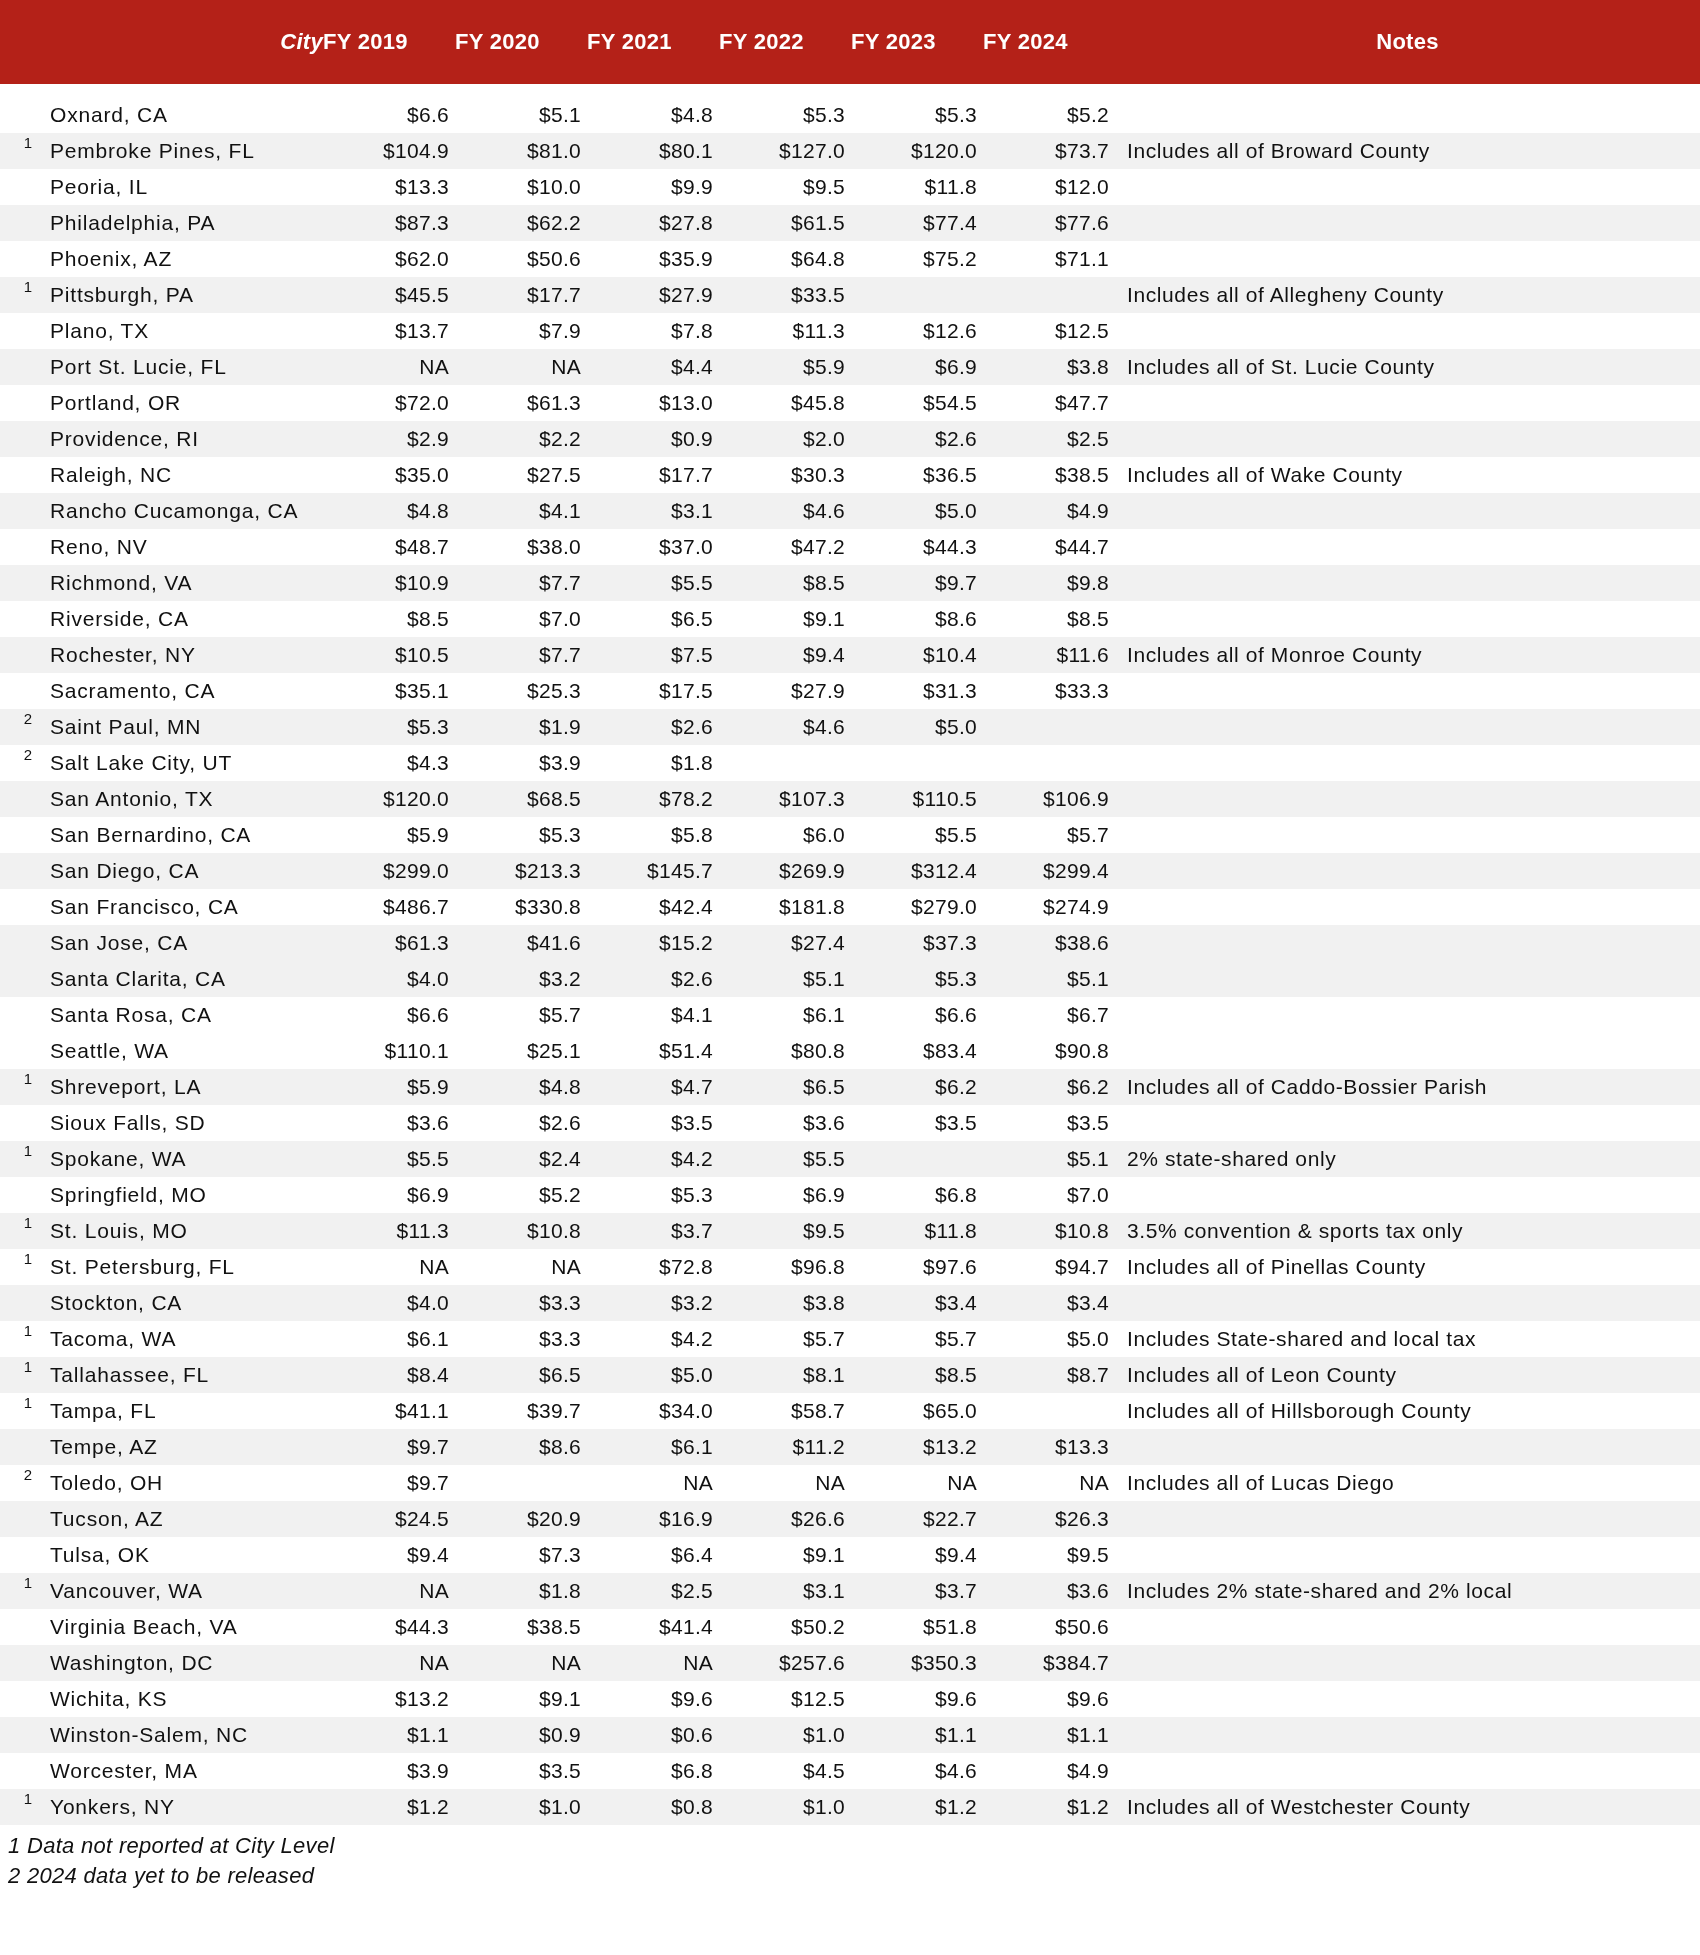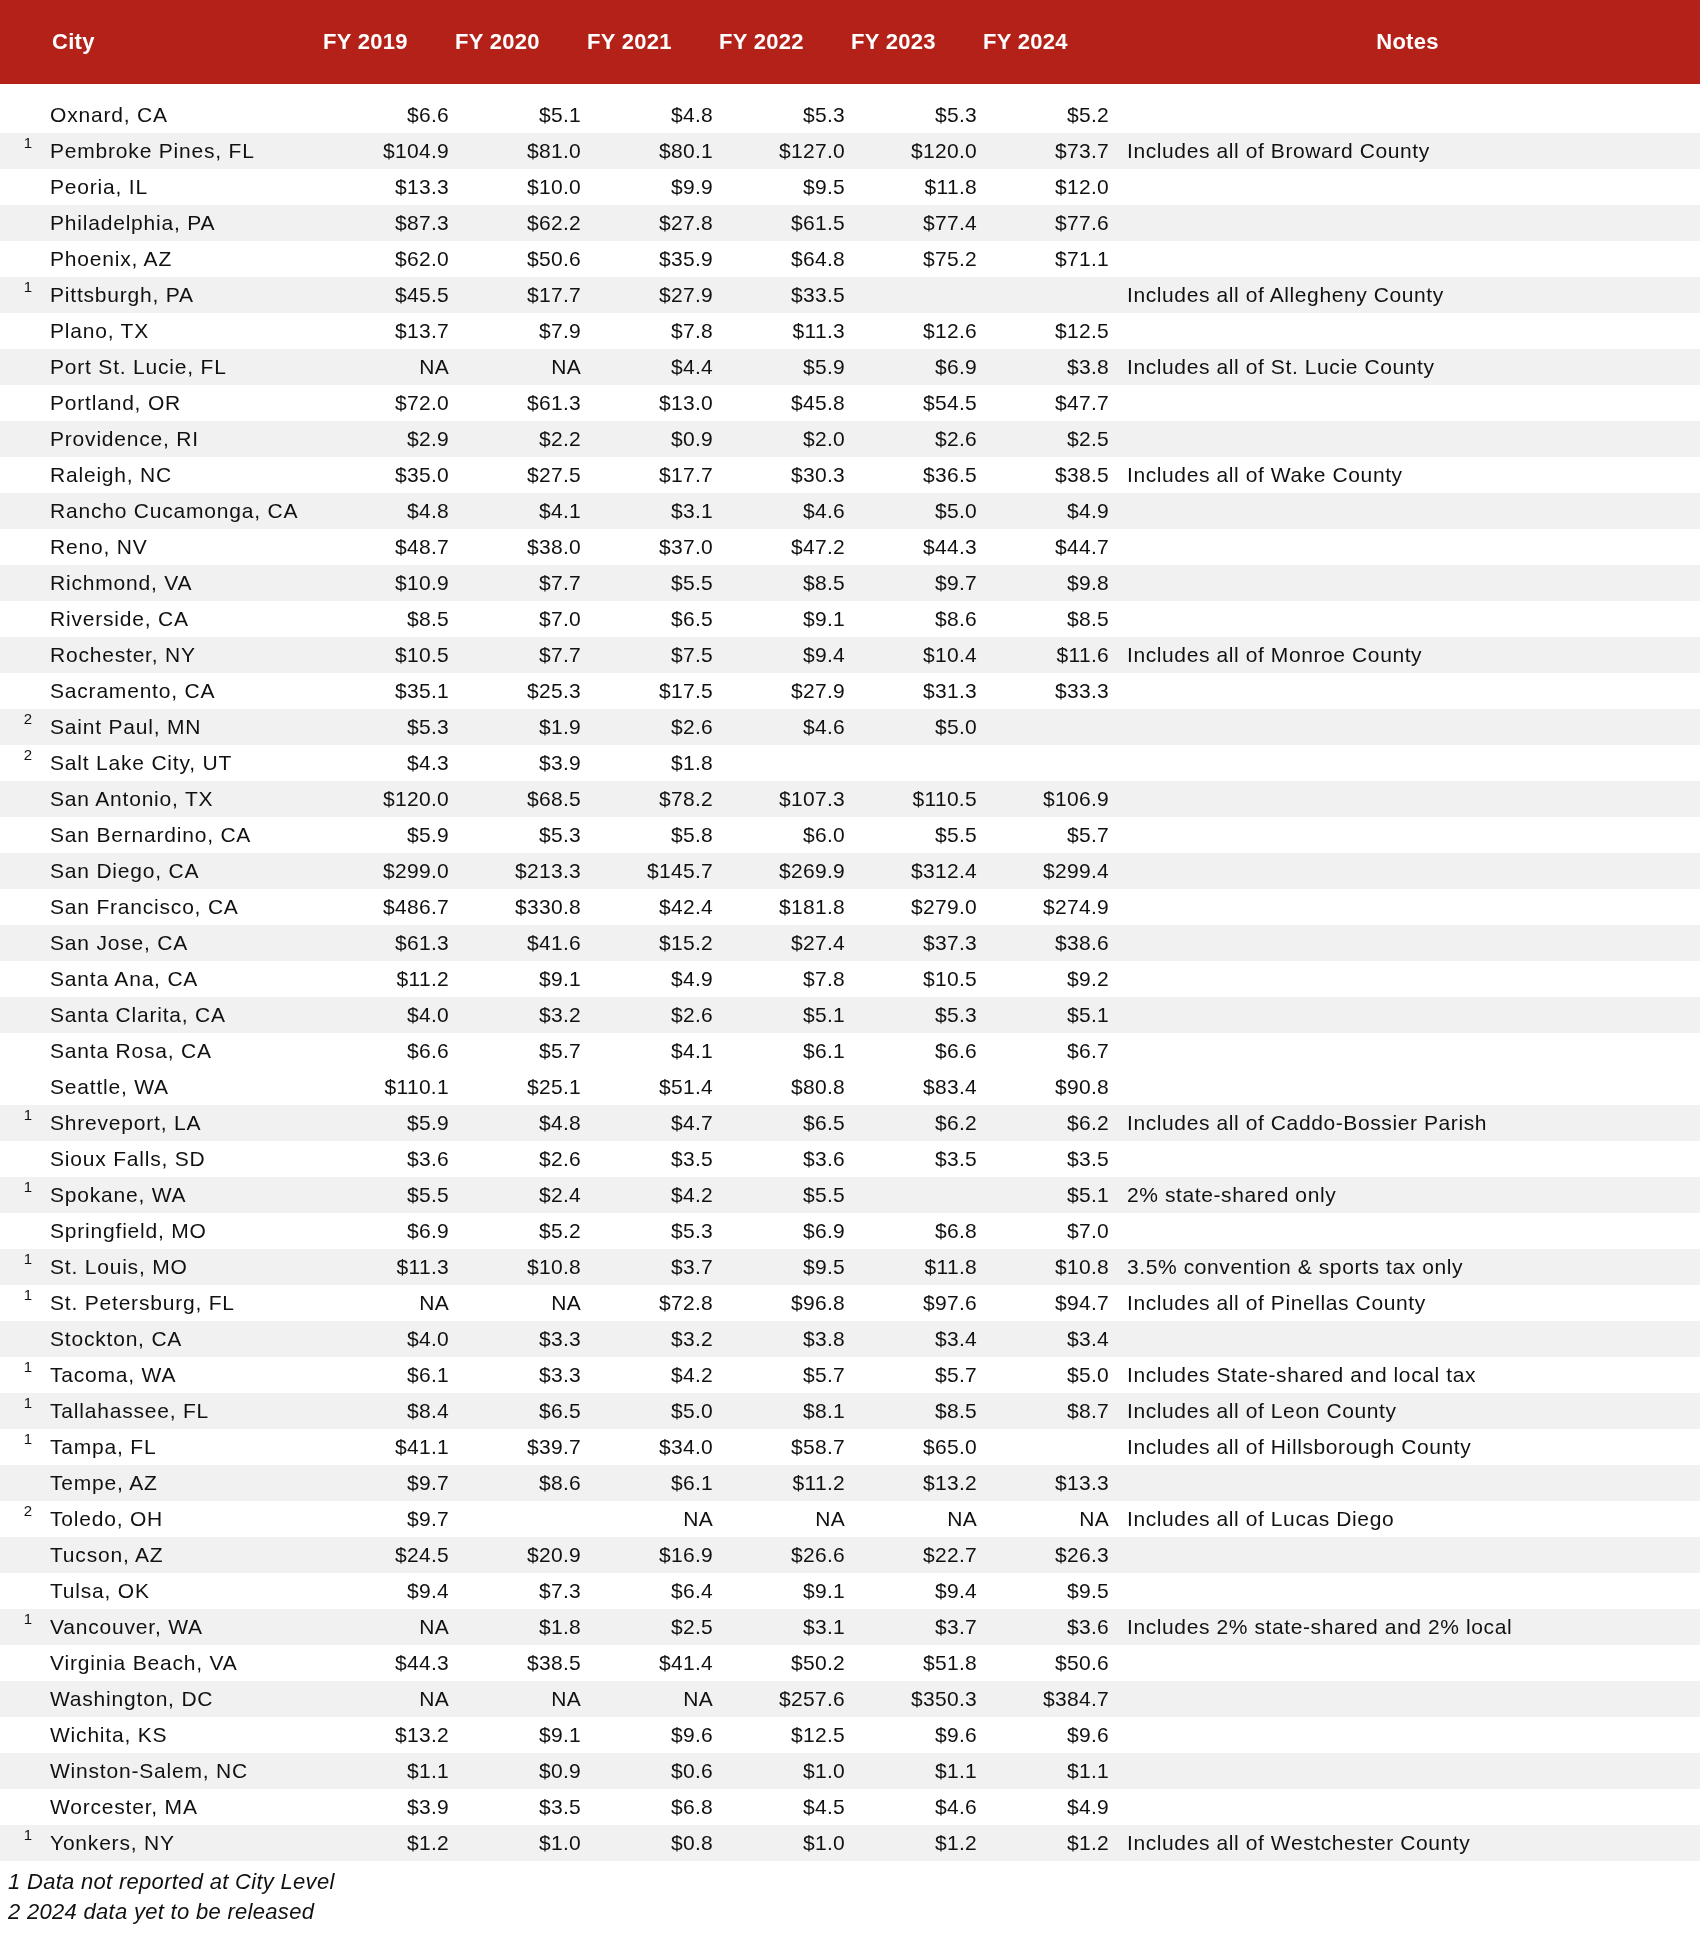--- a/index.html
+++ b/index.html
@@ -24,21 +24,21 @@
     height: 84px;
   }
   th {
     color: #ffffff;
     font-size: 22px;
     font-weight: bold;
     letter-spacing: 0.3px;
     padding: 0;
     vertical-align: middle;
   }
-  th.city-h  { text-align: left;  padding-left: 12px; }
+  th.city-h  { text-align: right;  padding-left: 12px; font-style: italic; }
   th.val-h   { text-align: left; padding-right: 8px; }
   th.note-h  { text-align: center; }
   tr.gap td  { height: 13px; background: #ffffff; padding: 0; }
   tbody tr.data { background: #ffffff; margin-top: 38px; }
   tbody tr.data.alt { background: #F1F1F1; }
   td {
     padding: 0;
     height: 36px;
     font-size: 21px;
     vertical-align: middle;
@@ -368,31 +368,20 @@
           <td class="sup"></td>
           <td class="city">San Jose, CA</td>
           <td class="val">$61.3</td>
           <td class="val">$41.6</td>
           <td class="val">$15.2</td>
           <td class="val">$27.4</td>
           <td class="val">$37.3</td>
           <td class="val">$38.6</td>
           <td class="note"></td>
         </tr>
-        <tr class="data">
-          <td class="sup"></td>
-          <td class="city">Santa Ana, CA</td>
-          <td class="val">$11.2</td>
-          <td class="val">$9.1</td>
-          <td class="val">$4.9</td>
-          <td class="val">$7.8</td>
-          <td class="val">$10.5</td>
-          <td class="val">$9.2</td>
-          <td class="note"></td>
-        </tr>
         <tr class="data alt">
           <td class="sup"></td>
           <td class="city">Santa Clarita, CA</td>
           <td class="val">$4.0</td>
           <td class="val">$3.2</td>
           <td class="val">$2.6</td>
           <td class="val">$5.1</td>
           <td class="val">$5.3</td>
           <td class="val">$5.1</td>
           <td class="note"></td>

